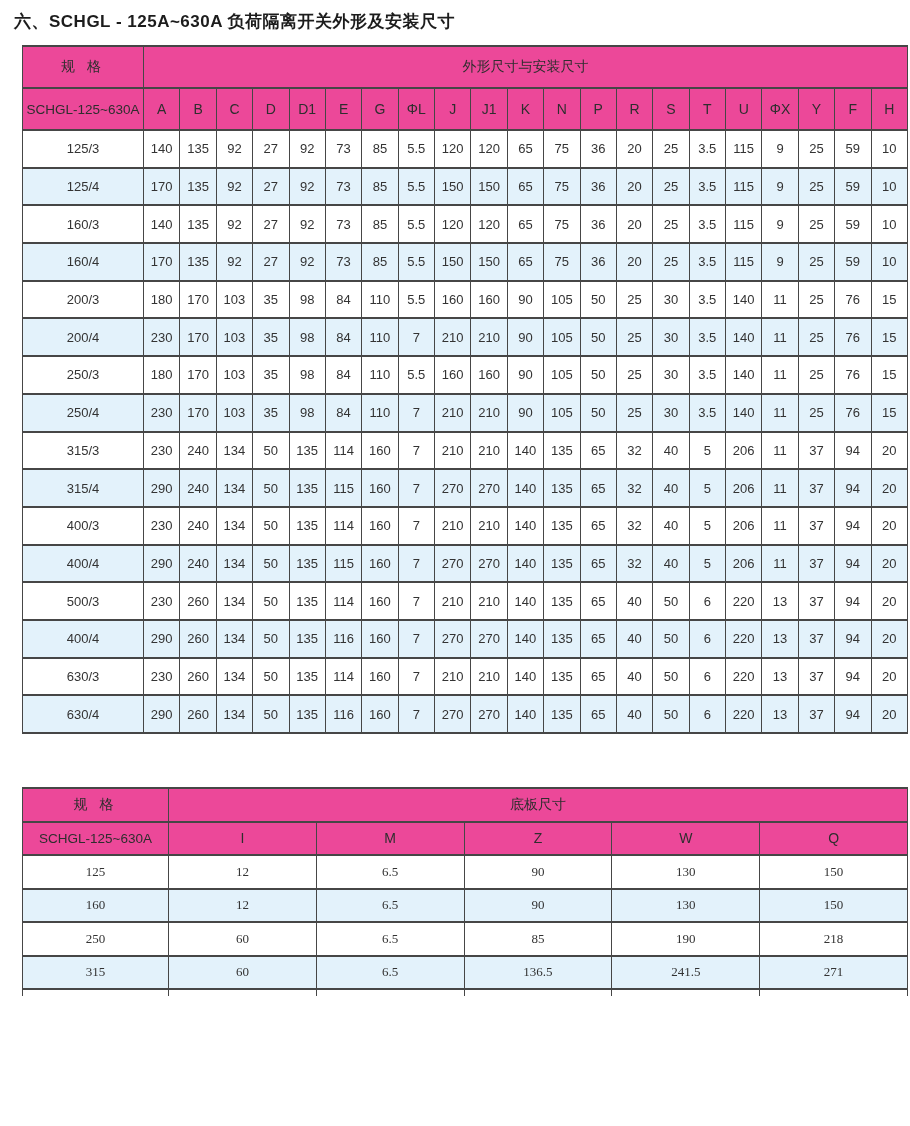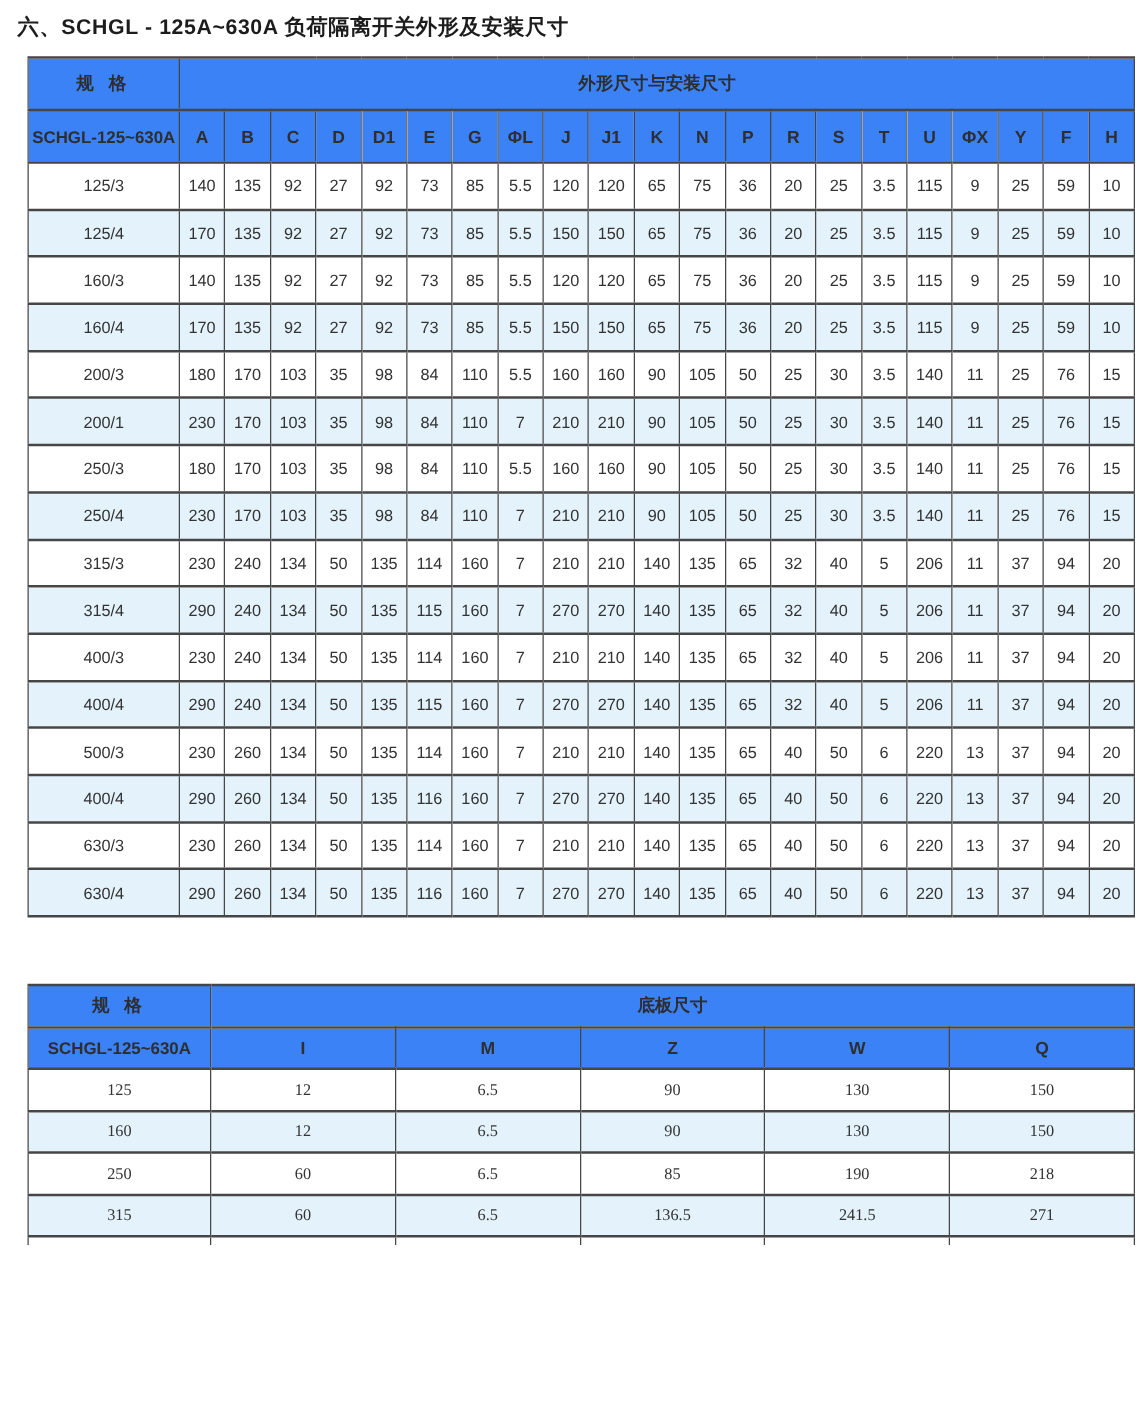--- a/index.html
+++ b/index.html
@@ -36,22 +36,22 @@
     border-left: 1px solid #464646;
     border-right: 1px solid #464646;
     border-top: 2px solid #464646;
     border-bottom: 2px solid #464646;
     text-align: center;
     vertical-align: middle;
     overflow: hidden;
     white-space: nowrap;
   }
   thead th {
-    background: #3b82f6;
-    font-weight: bold;
+    background: #ec4899;
+    font-weight: normal;
     color: #2e2e2e;
   }
   
   #dim-table { margin-top: 12px; }
   #dim-table thead tr { height: 42px; }
   #dim-table thead th { font-size: 14px; }
   #dim-table thead .spec-head { font-size: 14px; letter-spacing: 4px; }
   #dim-table thead .model-head { font-size: 13.5px; letter-spacing: 0; }
   #dim-table tbody tr { height: 37.7px; }
   #dim-table tbody td { font-size: 13px; }
@@ -223,21 +223,21 @@
           <td>25</td>
           <td>30</td>
           <td>3.5</td>
           <td>140</td>
           <td>11</td>
           <td>25</td>
           <td>76</td>
           <td>15</td>
         </tr>
         <tr>
-          <td>200/1</td>
+          <td>200/4</td>
           <td>230</td>
           <td>170</td>
           <td>103</td>
           <td>35</td>
           <td>98</td>
           <td>84</td>
           <td>110</td>
           <td>7</td>
           <td>210</td>
           <td>210</td>

